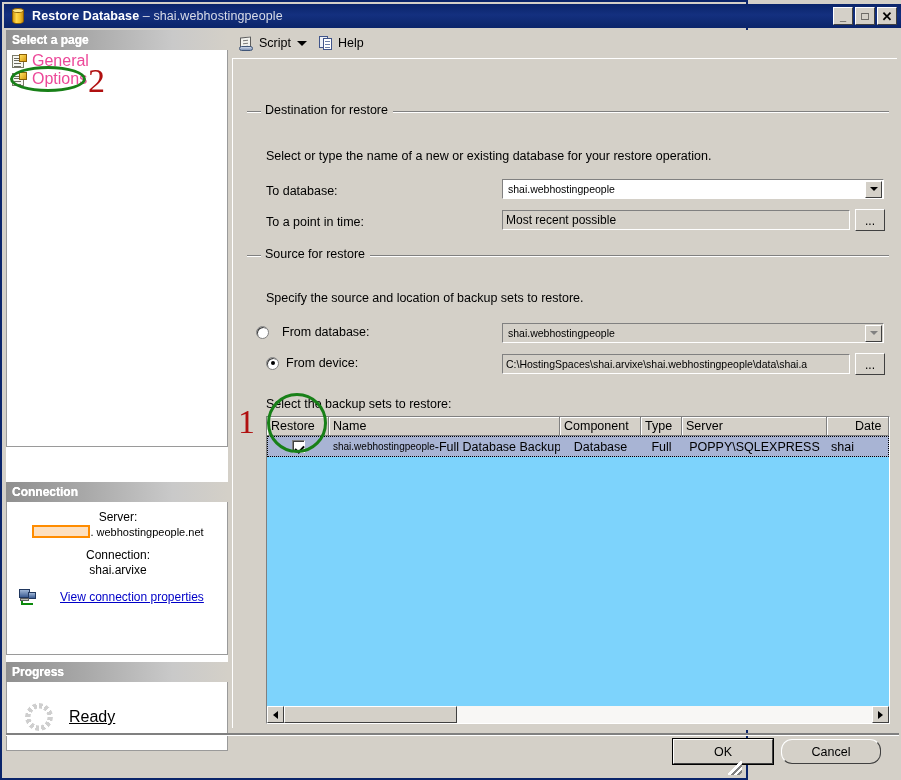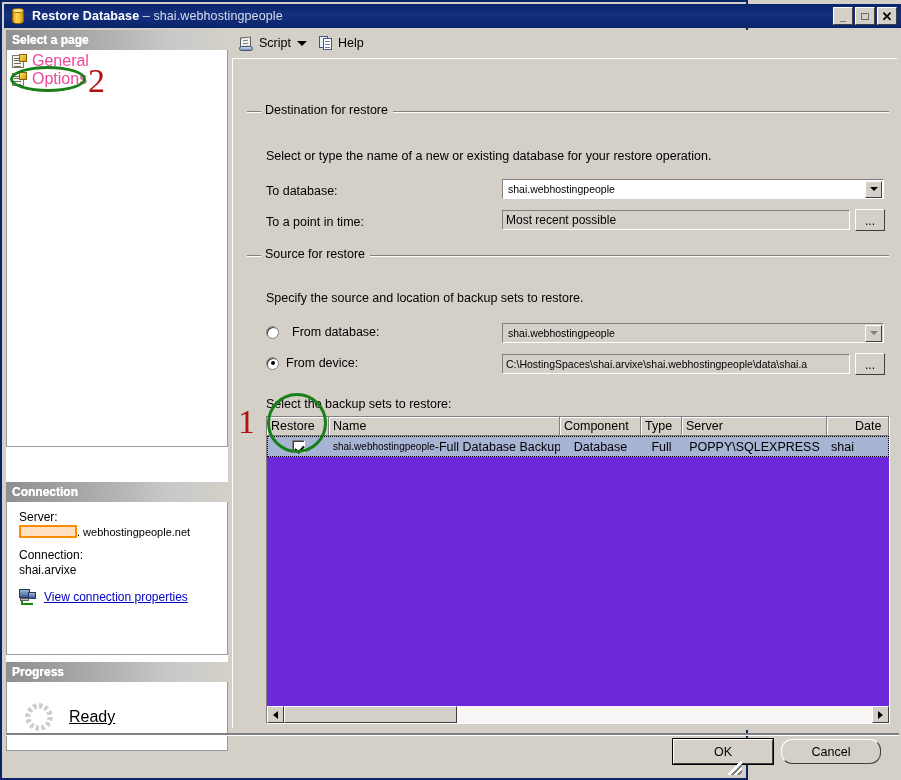--- a/index.html
+++ b/index.html
@@ -103,20 +103,21 @@
   .tbtn.max span { font-size: 12px; }
   .tbtn.close span { font-weight: bold; font-size: 13px; }
 
   
   .sidebar {
     position: absolute;
     left: 4px; top: 28px;
     width: 222px; height: 700px;
     background: #ffffff;
     box-sizing: border-box;
+    text-align: center;
   }
   .sb-header {
     height: 20px;
     background: linear-gradient(to right, #8f8f8f 0%, #a8a8a8 35%, #c9c9c9 75%, #d4d0c8 100%);
     color: #ffffff;
     font-weight: bold;
     font-size: 12px;
     display: flex;
     align-items: center;
     padding-left: 6px;
@@ -175,21 +176,21 @@
   .redact {
     display: inline-block;
     width: 58px; height: 13px;
     background: #fde0c0;
     border: 2px solid #ff8c00;
     vertical-align: -2px;
     box-sizing: border-box;
   }
   .server-suffix { font-size: 11px; }
   .conn-link-row {
-    display: flex; align-items: center; gap: 7px;
+    display: flex; align-items: center; gap: 23px;
     margin-top: 12px;
   }
   .netconn-icon {
     width: 18px; height: 16px;
     position: relative; flex: 0 0 auto;
   }
   .netconn-icon .m1, .netconn-icon .m2 {
     position: absolute;
     background: linear-gradient(to bottom,#9fb6d6,#3b5c93);
     border: 1px solid #20375e;
@@ -400,21 +401,21 @@
     left: 3.5px; top: 3.5px;
     width: 4px; height: 4px;
     border-radius: 50%;
     background: #000;
   }
   .radio-label { font-size: 12.5px; }
 
   
   .grid {
     position: absolute;
-    background: #6d28d9;
+    background: #7dd3fc;
     border: 1px solid;
     border-color: #808080 #ffffff #ffffff #808080;
     box-sizing: border-box;
     overflow: hidden;
   }
   .grid-head {
     display: flex;
     height: 19px;
     background: #d4d0c8;
   }
@@ -663,21 +664,21 @@
         </div>
         <div class="ellipsis-btn" style="left:622px; top:150px;">
           <span>...</span>
         </div>
 
         <div class="group" style="left:14px; top:188px; width:642px; height:12px;">
           <div class="group-line"></div>
           <div class="group-title">Source for restore</div>
         </div>
         <div class="hint" style="left:33px; top:232px;">Specify the source and location of backup sets to restore.</div>
-        <div class="radio-row" style="left:33px; top:266px;gap:13px;">
+        <div class="radio-row" style="left:23px; top:266px;gap:13px;">
           <span class="radio"></span>
           <span class="radio-label">From database:</span>
         </div>
         <div class="combo disabled" style="left:269px; top:264px; width:382px;">
           <span class="cval">shai.webhostingpeople</span>
           <span class="cbtn">
               <span class="ar"></span>
             </span>
         </div>
         <div class="radio-row" style="left:33px; top:297px;">

